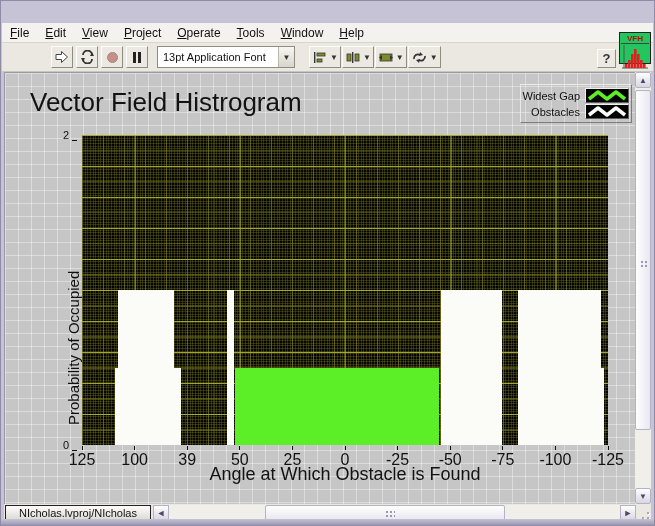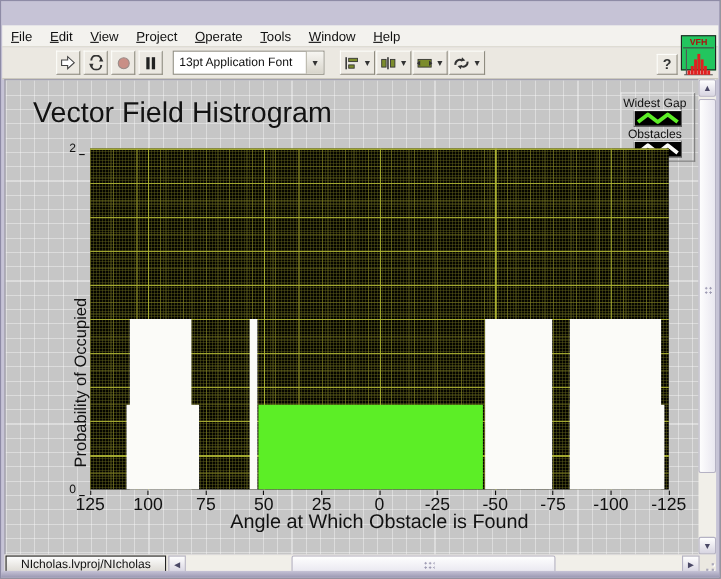--- a/index.html
+++ b/index.html
@@ -47,21 +47,21 @@
 
   
   .panel{position:absolute;top:71px;left:3px;width:633px;height:432px;background:#c6c6c6;
     background-image:repeating-linear-gradient(to right,rgba(255,255,255,.38) 0 1px,transparent 1px 13px),
                      repeating-linear-gradient(to bottom,rgba(255,255,255,.38) 0 1px,transparent 1px 13px);
     border-top:1px solid #9a97a8;border-left:1px solid #9a97a8;overflow:hidden;}
   .panel-title{position:absolute;left:25px;top:14px;font-size:26px;color:#121212;letter-spacing:0px;}
 
   
   .legend{position:absolute;top:11px;right:5px;border:1px solid;border-color:#e9e9e9 #7c7c7c #7c7c7c #e9e9e9;padding:2px 2px;}
-  .legend-row{display:flex;align-items:center;justify-content:flex-end;margin:1px 0;flex-direction:column;}
+  .legend-row{display:flex;align-items:center;justify-content:flex-end;margin:1px 0;}
   .legend-label{font-size:11px;color:#111;margin-right:5px;}
   .legend-swatch{width:44px;height:15px;background:#000;border:1px solid;border-color:#efefef #5c5c5c #5c5c5c #efefef;display:flex;align-items:center;justify-content:center;}
 
   
   .plot{position:absolute;left:77px;top:62px;width:526px;height:310px;background-color:#050500;overflow:hidden;
     background-image:
       repeating-linear-gradient(to right,rgba(175,182,52,.95) 0 1px,transparent 1px 105.2px),
       repeating-linear-gradient(to bottom,rgba(175,182,52,.85) 0 1px,transparent 1px 31px),
       repeating-linear-gradient(to right,rgba(130,130,35,.55) 0 1px,transparent 1px 21.04px),
       repeating-linear-gradient(to bottom,rgba(120,120,32,.5) 0 1px,transparent 1px 15.5px),
@@ -238,21 +238,21 @@
         <div class="bar" style="left: 82.8%; width: 15.8%; height: 50%; background: rgb(251, 251, 248);"></div>
         <div class="bar" style="left: 29%; width: 38.8%; height: 25%; background: rgb(92, 238, 38);"></div>
       </div>
 
     <div class="xticks" id="xticks">
         <div class="xtick-mark" style="left: calc(0% - 0.5px);"></div>
         <div class="xtick-label" style="left: 0%;">125</div>
         <div class="xtick-mark" style="left: calc(10% - 0.5px);"></div>
         <div class="xtick-label" style="left: 10%;">100</div>
         <div class="xtick-mark" style="left: calc(20% - 0.5px);"></div>
-        <div class="xtick-label" style="left: 20%;">75</div>
+        <div class="xtick-label" style="left: 20%;">39</div>
         <div class="xtick-mark" style="left: calc(30% - 0.5px);"></div>
         <div class="xtick-label" style="left: 30%;">50</div>
         <div class="xtick-mark" style="left: calc(40% - 0.5px);"></div>
         <div class="xtick-label" style="left: 40%;">25</div>
         <div class="xtick-mark" style="left: calc(50% - 0.5px);"></div>
         <div class="xtick-label" style="left: 50%;">0</div>
         <div class="xtick-mark" style="left: calc(60% - 0.5px);"></div>
         <div class="xtick-label" style="left: 60%;">-25</div>
         <div class="xtick-mark" style="left: calc(70% - 0.5px);"></div>
         <div class="xtick-label" style="left: 70%;">-50</div>

